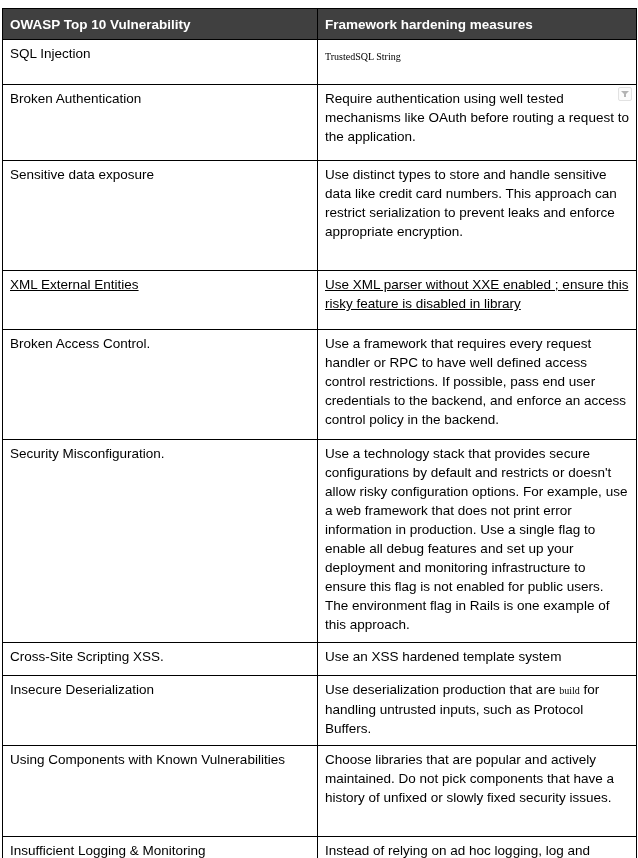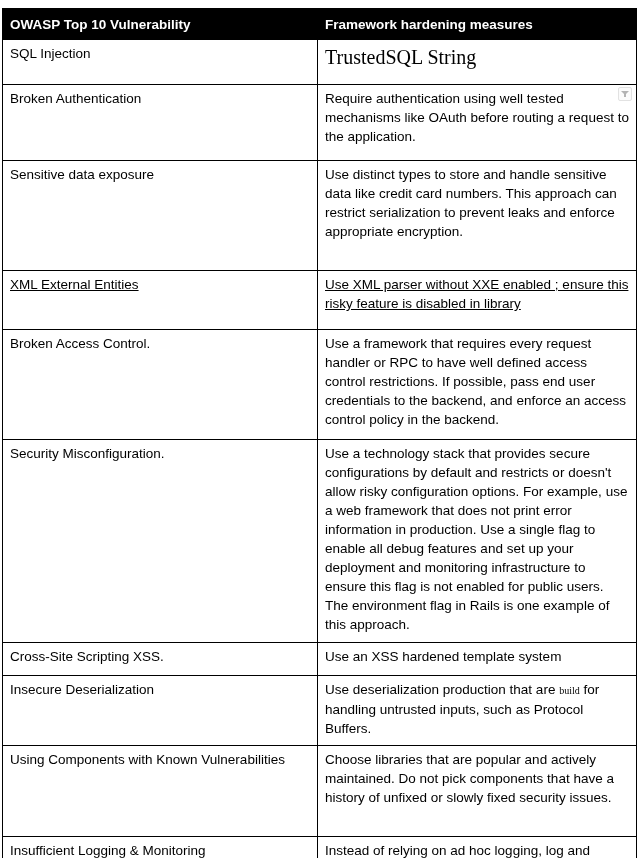--- a/index.html
+++ b/index.html
@@ -27,42 +27,42 @@
   th, td {
     border: 1.5px solid #000000;
     vertical-align: top;
     padding: 4px 7px;
     font-size: 13.5px;
     line-height: 19px;
     text-align: left;
     word-wrap: break-word;
   }
   th {
-    background: #000000;
+    background: #404040;
     color: #ffffff;
     font-weight: 700;
     height: 22px;
     vertical-align: middle;
     border-color: #000000;
   }
   
   tr.r1  td { height: 33px; }
   tr.r2  td { height: 67px; }
   tr.r3  td { height: 101px; margin-top: 38px; }
   tr.r4  td { height: 50px; text-decoration: underline; }
   tr.r5  td { height: 101px; }
   tr.r6  td { height: 194px; }
   tr.r7  td { height: 24px; }
   tr.r8  td { height: 61px; }
   tr.r9  td { height: 82px; }
   tr.r10 td { height: 65px; }
 
   .serif {
     font-family: "Liberation Serif", "DejaVu Serif", serif;
-    font-size: 20px;
+    font-size: 10px;
     line-height: 20px;
     padding-top: 7px;
   }
   .serif-word {
     font-family: "Liberation Serif", "DejaVu Serif", serif;
     font-size: 10px;
   }
   td.rel { position: relative; }
 
   

